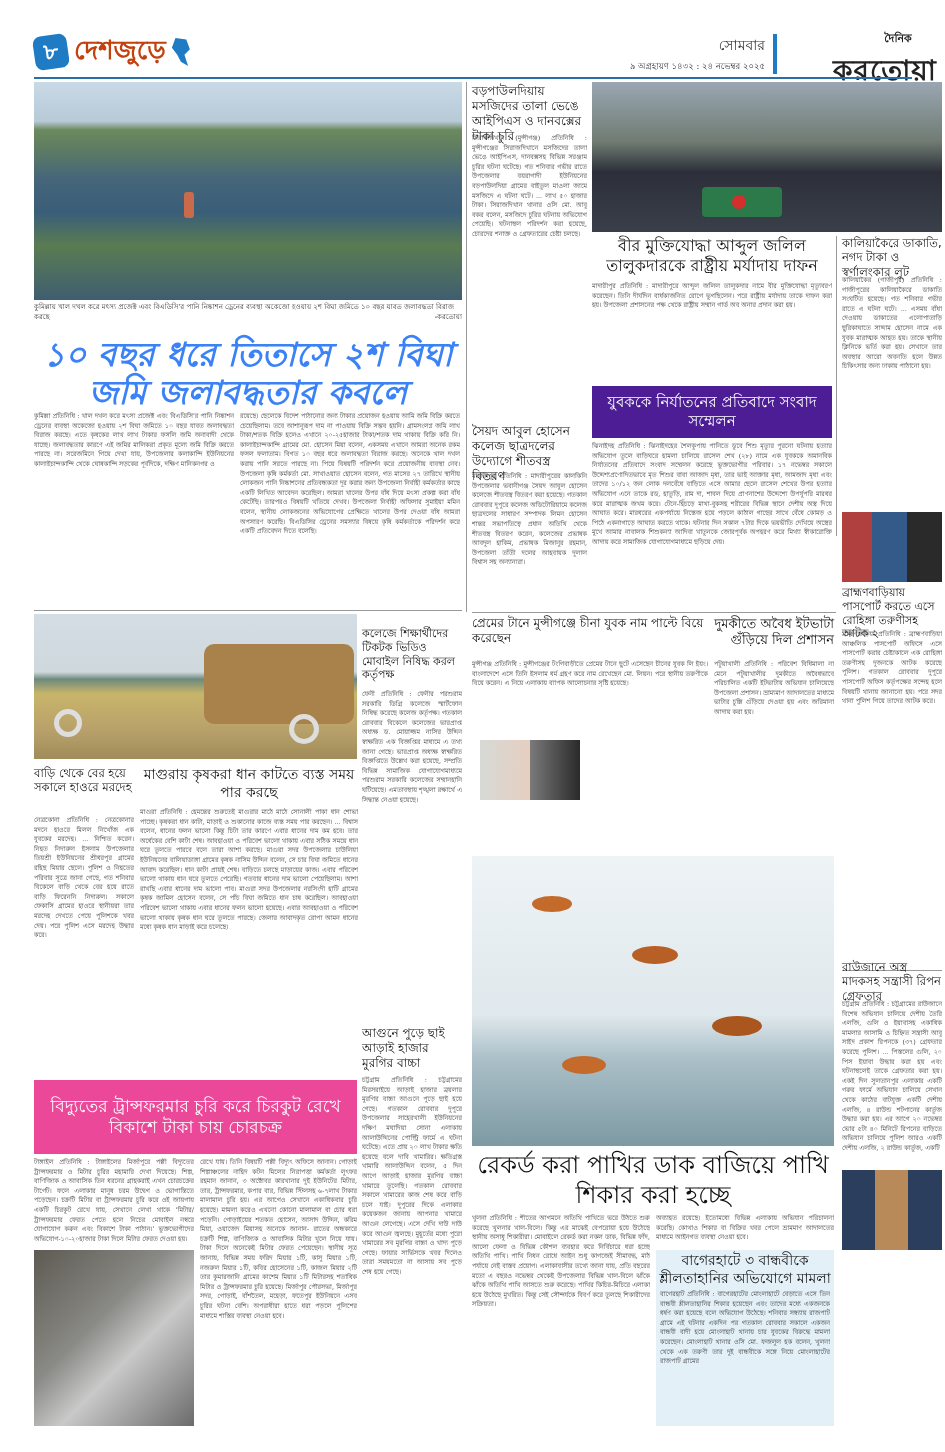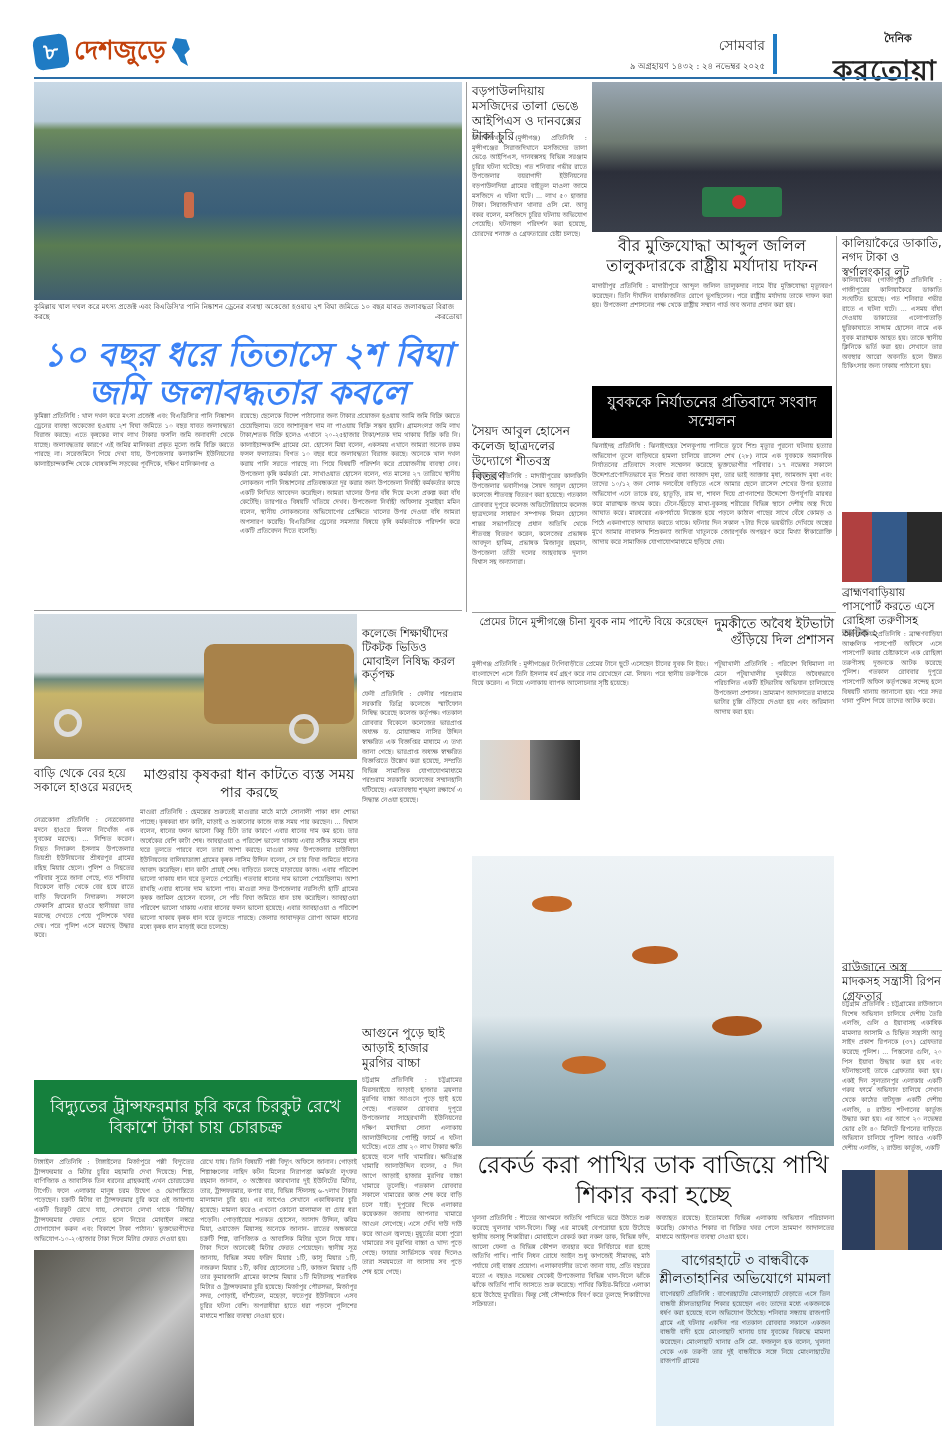--- a/index.html
+++ b/index.html
@@ -67,21 +67,21 @@
     <div style="position:absolute;left:30px;top:8px;width:14px;height:14px;border-radius:50%;background:#d32f2f;"></div>
   </div>
 </div>
 <div class="hl" style="left:592px;top:236px;width:240px;font-size:16px;text-align:center;">বীর মুক্তিযোদ্ধা আব্দুল জলিল তালুকদারকে রাষ্ট্রীয় মর্যাদায় দাফন</div>
 <div class="body-text" style="left:592px;top:282px;width:240px;height:92px;">মাদারীপুর প্রতিনিধি : মাদারীপুরে আব্দুল জলিল তালুকদার নামে বীর মুক্তিযোদ্ধা মৃত্যুবরণ করেছেন। তিনি দীর্ঘদিন বার্ধক্যজনিত রোগে ভুগছিলেন। পরে রাষ্ট্রীয় মর্যাদায় তাকে দাফন করা হয়। উপজেলা প্রশাসনের পক্ষ থেকে রাষ্ট্রীয় সম্মান গার্ড অব অনার প্রদান করা হয়।</div>
 
 <div class="vline" style="left:836px;top:236px;height:300px;"></div>
 <div class="hl" style="left:842px;top:236px;width:100px;font-size:11.5px;">কালিয়াকৈরে ডাকাতি, নগদ টাকা ও স্বর্ণালংকার লুট</div>
 <div class="body-text" style="left:842px;top:276px;width:100px;height:236px;">কালিয়াকৈর (গাজীপুর) প্রতিনিধি : গাজীপুরের কালিয়াকৈরে ডাকাতি সংঘটিত হয়েছে। গত শনিবার গভীর রাতে এ ঘটনা ঘটে। ... এসময় বাঁধা দেওয়ায় ডাকাতের এলোপাতাড়ি ছুরিকাঘাতে সাদ্দাম হোসেন নামে এক যুবক মারাত্মক আহত হয়। তাকে স্থানীয় ক্লিনিকে ভর্তি করা হয়। সেখানে তার অবস্থার আরো অবনতি হলে উন্নত চিকিৎসার জন্য ঢাকায় পাঠানো হয়।</div>
 
-<div class="hl boxed" style="left:592px;top:386px;width:240px;height:52px;background:#000000;font-size:15px;">
+<div class="hl boxed" style="left:592px;top:386px;width:240px;height:52px;background:#4c1d95;font-size:15px;">
   <span>যুবককে নির্যাতনের প্রতিবাদে সংবাদ সম্মেলন</span>
 </div>
 <div class="body-text" style="left:592px;top:442px;width:240px;height:148px;">ঝিনাইদহ প্রতিনিধি : ঝিনাইদহের শৈলকুপায় পানিতে ডুবে শিশু মৃত্যুর পুরনো ঘটনায় হত্যার অভিযোগ তুলে বাড়িঘরে হামলা চালিয়ে রাসেল শেখ (২৮) নামে এক যুবককে অমানবিক নির্যাতনের প্রতিবাদে সংবাদ সম্মেলন করেছে ভুক্তভোগীর পরিবার। ১৭ নভেম্বর সকালে উদ্দেশ্যপ্রণোদিতভাবে মৃত শিশুর বাবা আজাদ মৃধা, তার ভাই আক্তার মৃধা, আমজাদ মৃধা এবং তাদের ১০/১২ জন লোক দলবেঁধে বাড়িতে এসে আমার ছেলে রাসেল শেখের উপর হত্যার অভিযোগ এনে তাকে রড, হাতুড়ি, রাম দা, শাবল দিয়ে প্রাণনাশের উদ্দেশ্যে উপর্যুপরি মারধর করে মারাত্মক জখম করে। টেনে-হিঁচড়ে মাথা-বুকসহ শরীরের বিভিন্ন স্থানে দেশীয় অস্ত্র দিয়ে আঘাত করে। মারধরের একপর্যায়ে নিস্তেজ হয়ে পড়লে কাঠাল গাছের সাথে বেঁধে কোমড় ও পিঠে একনাগাড়ে আঘাত করতে থাকে। ঘটনার দিন সকাল ৭টার দিকে ভয়ভীতি দেখিয়ে অস্ত্রের মুখে আমার নাবালক শিশুকন্যা আদিবা খাতুনকে জোরপূর্বক অপহরণ করে মিথ্যা স্বীকারোক্তি আদায় করে সামাজিক যোগাযোগমাধ্যমে ছড়িয়ে দেয়।</div>
 
 <div class="hl" style="left:472px;top:424px;width:115px;font-size:12px;">সৈয়দ আবুল হোসেন কলেজ ছাত্রদলের উদ্যোগে শীতবস্ত্র বিতরণ</div>
 <div class="body-text" style="left:472px;top:472px;width:115px;height:140px;">মাদারীপুর প্রতিনিধি : মাদারীপুরের কালকিনি উপজেলার ভবানীগঞ্জ সৈয়দ আবুল হোসেন কলেজে শীতবস্ত্র বিতরণ করা হয়েছে। গতকাল রোববার দুপুরে কলেজ অডিটোরিয়ামে কলেজ ছাত্রদলের সাধারণ সম্পাদক লিমন হোসেন শান্তর সভাপতিত্বে প্রধান অতিথি থেকে শীতবস্ত্র বিতরণ করেন, কলেজের প্রভাষক আবদুল হাকিম, প্রভাষক মিজানুর রহমান, উপজেলা তাঁতী দলের আহবায়ক দুলাল বিশ্বাস সহ অন্যান্যরা।</div>
 
 <div class="photo" style="left:842px;top:512px;width:100px;height:70px;background:linear-gradient(90deg,#b04040 0%,#b04040 30%,#345a8a 30%,#345a8a 65%,#2a2a2a 65%);"></div>
 <div class="hl" style="left:842px;top:586px;width:100px;font-size:11px;">ব্রাহ্মণবাড়িয়ায় পাসপোর্ট করতে এসে রোহিঙ্গা তরুণীসহ আটক ২</div>
 <div class="body-text" style="left:842px;top:630px;width:100px;height:200px;">ব্রাহ্মণবাড়িয়া প্রতিনিধি : ব্রাহ্মণবাড়িয়া আঞ্চলিক পাসপোর্ট অফিসে এসে পাসপোর্ট করার চেষ্টাকালে এক রোহিঙ্গা তরুণীসহ দুজনকে আটক করেছে পুলিশ। গতকাল রোববার দুপুরে পাসপোর্ট অফিস কর্তৃপক্ষের সন্দেহ হলে বিষয়টি থানায় জানানো হয়। পরে সদর থানা পুলিশ গিয়ে তাদের আটক করে।</div>
@@ -90,37 +90,37 @@
 <div class="photo" style="left:34px;top:614px;width:323px;height:145px;background:linear-gradient(180deg,#d4dde4 0%,#cfd8dc 40%,#6d8a7d 45%,#c8b56a 55%,#b8a16a 80%,#a08c5a 100%);">
   <div style="position:absolute;left:170px;top:30px;width:150px;height:80px;background:#a8824a;border-radius:10px;"></div>
   <div style="position:absolute;left:20px;top:95px;width:28px;height:28px;border-radius:50%;border:5px solid #dedede;"></div>
   <div style="position:absolute;left:255px;top:100px;width:30px;height:30px;border-radius:50%;border:5px solid #dedede;"></div>
 </div>
 
 <div class="hl" style="left:362px;top:627px;width:100px;font-size:11px;">কলেজে শিক্ষার্থীদের টিকটক ভিডিও মোবাইল নিষিদ্ধ করল কর্তৃপক্ষ</div>
 <div class="body-text" style="left:362px;top:690px;width:100px;height:330px;">ফেনী প্রতিনিধি : ফেনীর পরশুরাম সরকারি ডিগ্রি কলেজে স্মার্টফোন নিষিদ্ধ করেছে কলেজ কর্তৃপক্ষ। গতকাল রোববার বিকেলে কলেজের ভারপ্রাপ্ত অধ্যক্ষ ড. মোয়াজ্জম নাসির উদ্দিন স্বাক্ষরিত এক বিজ্ঞপ্তির মাধ্যমে এ তথ্য জানা গেছে। ভারপ্রাপ্ত অধ্যক্ষ স্বাক্ষরিত বিজ্ঞপ্তিতে উল্লেখ করা হয়েছে, সম্প্রতি বিভিন্ন সামাজিক যোগাযোগমাধ্যমে পরশুরাম সরকারি কলেজের সম্মানহানি ঘটিয়েছে। এমতাবস্থায় শৃঙ্খলা রক্ষার্থে এ সিদ্ধান্ত নেওয়া হয়েছে।</div>
 
 <div class="hline" style="left:472px;top:612px;width:364px;"></div>
-<div class="hl" style="left:472px;top:616px;width:236px;font-size:10px;text-align:right;">প্রেমের টানে মুন্সীগঞ্জে চীনা যুবক নাম পাল্টে বিয়ে করেছেন</div>
+<div class="hl" style="left:472px;top:616px;width:236px;font-size:12px;text-align:left;">প্রেমের টানে মুন্সীগঞ্জে চীনা যুবক নাম পাল্টে বিয়ে করেছেন</div>
 <div class="body-text" style="left:472px;top:660px;width:236px;height:190px;">মুন্সীগঞ্জ প্রতিনিধি : মুন্সীগঞ্জের টংগিবাড়ীতে প্রেমের টানে ছুটে এসেছেন চীনের যুবক লি ইয়ং। বাংলাদেশে এসে তিনি ইসলাম ধর্ম গ্রহণ করে নাম রেখেছেন মো. লিয়ন। পরে স্থানীয় তরুণীকে বিয়ে করেন। এ নিয়ে এলাকায় ব্যাপক আলোচনার সৃষ্টি হয়েছে।</div>
 <div class="photo" style="left:480px;top:740px;width:100px;height:60px;background:linear-gradient(90deg,#d7d9d6 0%,#e6cfc0 50%,#7a7a7a 50%,#2a2a2a 100%);"></div>
 
 <div class="hl" style="left:714px;top:616px;width:120px;font-size:13px;text-align:right;">দুমকীতে অবৈধ ইটভাটা গুঁড়িয়ে দিল প্রশাসন</div>
 <div class="body-text" style="left:714px;top:660px;width:120px;height:190px;">পটুয়াখালী প্রতিনিধি : পরিবেশ বিধিমালা না মেনে পটুয়াখালীর দুমকীতে অবৈধভাবে পরিচালিত একটি ইটভাটায় অভিযান চালিয়েছে উপজেলা প্রশাসন। ভ্রাম্যমাণ আদালতের মাধ্যমে ভাটার চুল্লি গুঁড়িয়ে দেওয়া হয় এবং জরিমানা আদায় করা হয়।</div>
 
 <div class="hl" style="left:34px;top:766px;width:100px;font-size:11.5px;">বাড়ি থেকে বের হয়ে সকালে হাওরে মরদেহ</div>
 <div class="body-text" style="left:34px;top:816px;width:100px;height:262px;">নেত্রকোনা প্রতিনিধি : নেত্রকোনার মদনে হাওরে মিলল নিখোঁজ এক যুবকের মরদেহ। ... নিশ্চিত করেন। নিহত নিদারুল ইসলাম উপজেলার তিয়শ্রী ইউনিয়নের শ্রীধরপুর গ্রামের রহিছ মিয়ার ছেলে। পুলিশ ও নিহতের পরিবার সূত্রে জানা গেছে, গত শনিবার বিকেলে বাড়ি থেকে বের হয়ে রাতে বাড়ি ফিরেননি নিদারুল। সকালে ফেকাসি গ্রামের হাওরে স্থানীয়রা তার মরদেহ দেখতে পেয়ে পুলিশকে খবর দেয়। পরে পুলিশ এসে মরদেহ উদ্ধার করে।</div>
 
 <div class="hl" style="left:140px;top:766px;width:218px;font-size:14px;text-align:center;">মাগুরায় কৃষকরা ধান কাটতে ব্যস্ত সময় পার করছে</div>
 <div class="body-text" style="left:140px;top:808px;width:218px;height:214px;">মাগুরা প্রতিনিধি : হেমন্তের শুরুতেই মাগুরার মাঠে মাঠে সোনালী পাকা ধান শোভা পাচ্ছে। কৃষকরা ধান কাটা, মাড়াই ও শুকানোর কাজে ব্যস্ত সময় পার করছেন। ... বিশ্বাস বলেন, ধানের ফলন ভালো কিন্তু চিটা তার কারণে এবার ধানের দাম কম হবে। তার অর্ধেকের বেশি কাটা শেষ। আবহাওয়া ও পরিবেশ ভালো থাকায় এবার সঠিক সময়ে ধান ঘরে তুলতে পারবে বলে তারা আশা করছে। মাগুরা সদর উপজেলার চাউলিয়া ইউনিয়নের বালিয়াডাঙ্গা গ্রামের কৃষক নাসিম উদ্দিন বলেন, সে চার বিঘা জমিতে ধানের আবাদ করেছিল। ধান কাটা প্রায়ই শেষ। বাড়িতে চলছে মাড়ায়ের কাজ। এবার পরিবেশ ভালো থাকায় ধান ঘরে তুলতে পেরেছি। গতবার ধানের দাম ভালো পেয়েছিলাম। আশা রাখছি এবার ধানের দাম ভালো পাব। মাগুরা সদর উপজেলার নরসিংদী হাটি গ্রামের কৃষক জামিল হোসেন বলেন, সে পাঁচ বিঘা জমিতে ধান চাষ করেছিল। আবহাওয়া পরিবেশ ভালো থাকায় এবার ধানের ফলন ভালো হয়েছে। এবার আবহাওয়া ও পরিবেশ ভালো থাকায় কৃষক ধান ঘরে তুলতে পারছে। জেলার আবাদকৃত রোপা আমন ধানের মধ্যে কৃষক ধান মাড়াই করে চলেছে।</div>
 
 <div class="hl" style="left:362px;top:1026px;width:100px;font-size:12px;">আগুনে পুড়ে ছাই আড়াই হাজার মুরগির বাচ্চা</div>
 <div class="body-text" style="left:362px;top:1076px;width:100px;height:350px;">চট্টগ্রাম প্রতিনিধি : চট্টগ্রামের মিরসরাইয়ে আড়াই হাজার ব্রয়লার মুরগির বাচ্চা আগুনে পুড়ে ছাই হয়ে গেছে। গতকাল রোববার দুপুরে উপজেলার সাহেরখালী ইউনিয়নের দক্ষিণ মঘাদিয়া সোনা এলাকায় আলাউদ্দিনের পোল্ট্রি ফার্মে এ ঘটনা ঘটেছে। এতে প্রায় ২০ লাখ টাকার ক্ষতি হয়েছে বলে দাবি খামারির। ক্ষতিগ্রস্ত খামারি আলাউদ্দিন বলেন, ৫ দিন আগে আড়াই হাজার মুরগির বাচ্চা খামারে তুলেছি। গতকাল রোববার সকালে খামারের কাজ শেষ করে বাড়ি চলে যাই। দুপুরের দিকে এলাকার কয়েকজন জানায় আপনার খামারে আগুন লেগেছে। এসে দেখি দাউ দাউ করে আগুন জ্বলছে। মুহূর্তের মধ্যে পুরো খামারের সব মুরগির বাচ্চা ও খাদ্য পুড়ে গেছে। ফায়ার সার্ভিসকে খবর দিলেও তারা সময়মতো না আসায় সব পুড়ে শেষ হয়ে গেছে।</div>
 
-<div class="hl boxed" style="left:34px;top:1080px;width:323px;height:74px;background:#15803d;font-size:17px;">
+<div class="hl boxed" style="left:34px;top:1080px;width:323px;height:74px;background:#ec4899;font-size:17px;">
   <span>বিদ্যুতের ট্রান্সফরমার চুরি করে চিরকুট রেখে বিকাশে টাকা চায় চোরচক্র</span>
 </div>
 <div class="body-text" style="left:34px;top:1158px;width:160px;height:88px;">টাঙ্গাইল প্রতিনিধি : টাঙ্গাইলের মির্জাপুরে পল্লী বিদ্যুতের ট্রান্সফরমার ও মিটার চুরির মহামারি দেখা দিয়েছে। শিল্প, বাণিজ্যিক ও আবাসিক তিন ধরনের গ্রাহকরাই এখন চোরচক্রের টার্গেট। ফলে এলাকার মানুষ চরম উদ্বেগ ও ভোগান্তিতে পড়েছেন। চক্রটি মিটার বা ট্রান্সফরমার চুরি করে ওই জায়গায় একটি চিরকুট রেখে যায়, সেখানে লেখা থাকে 'মিটার/ট্রান্সফরমার ফেরত পেতে হলে নিচের মোবাইল নম্বরে যোগাযোগ করুন এবং বিকাশে টাকা পাঠান।' ভুক্তভোগীদের অভিযোগ-১০-২০হাজার টাকা দিলে মিটার ফেরত দেওয়া হয়।</div>
 <div class="body-text" style="left:200px;top:1158px;width:157px;height:268px;">রেখে যায়। তিনি বিষয়টি পল্লী বিদ্যুৎ অফিসে জানান। গোড়াই শিল্পাঞ্চলের নাহিদ কটন মিলের নিরাপত্তা কর্মকর্তা লুৎফর রহমান জানান, ৩ অক্টোবর কারখানার দুই ইউনিটের মিটার, তার, ট্রান্সফরমার, কপার বার, বিভিন্ন স্টিলসহ ৬-৭লাখ টাকার মালামাল চুরি হয়। এর আগেও সেখানে একাধিকবার চুরি হয়েছে। মামলা করেও এখনো কোনো মালামাল বা চোর ধরা পড়েনি। গোড়াইয়ের শতকত হোসেন, আসাদ উদ্দিন, করিম মিয়া, ওয়াজেদ মিয়াসহ অনেকে জানান- রাতের অন্ধকারে চক্রটি শিল্প, বাণিজ্যিক ও আবাসিক মিটার খুলে নিয়ে যায়। টাকা দিলে অনেকেই মিটার ফেরত পেয়েছেন। স্থানীয় সূত্র জানায়, বিভিন্ন সময় ফরিদ মিয়ার ১টি, কাসু মিয়ার ১টি, নজরুল মিয়ার ১টি, কবির হোসেনের ১টি, কাজল মিয়ার ২টি তার কুমারজানি গ্রামের কাশেম মিয়ার ১টি মিটারসহ শতাধিক মিটার ও ট্রান্সফরমার চুরি হয়েছে। মির্জাপুর পৌরসভা, মির্জাপুর সদর, গোড়াই, বাঁশতৈল, মহেড়া, ফতেপুর ইউনিয়নে এসব চুরির ঘটনা বেশি। অপরাধীরা হাতে ধরা পড়লে পুলিশের মাধ্যমে শাস্তির ব্যবস্থা নেওয়া হবে।</div>
 <div class="photo" style="left:34px;top:1250px;width:160px;height:176px;background:linear-gradient(135deg,#5c5a52 0%,#8a8a86 40%,#c9c9c9 60%,#6b6b6b 100%);"></div>
 
 <div class="photo" style="left:472px;top:856px;width:362px;height:290px;background:linear-gradient(180deg,#eef3f6 0%,#dfe8ec 55%,#aabfc8 70%,#7d9aa3 100%);">
   <div style="position:absolute;left:60px;top:40px;width:40px;height:16px;background:#c46a2a;border-radius:50%;"></div>
   <div style="position:absolute;left:160px;top:90px;width:46px;height:18px;background:#b85f25;border-radius:50%;"></div>
   <div style="position:absolute;left:240px;top:160px;width:50px;height:20px;background:#a9561f;border-radius:50%;"></div>

